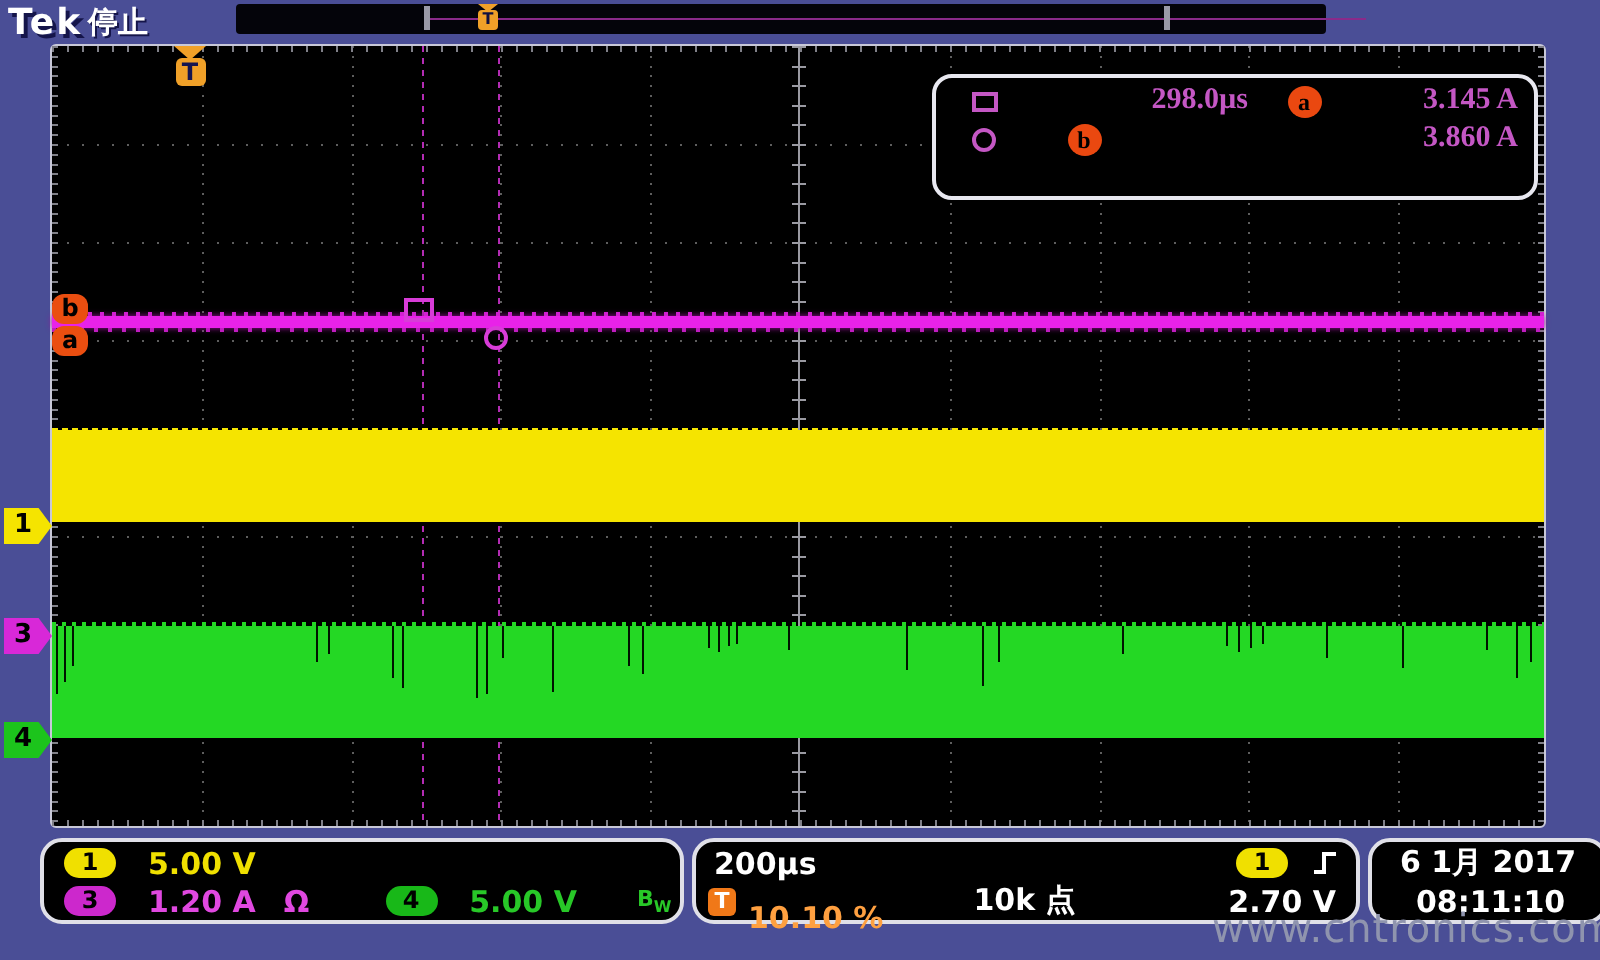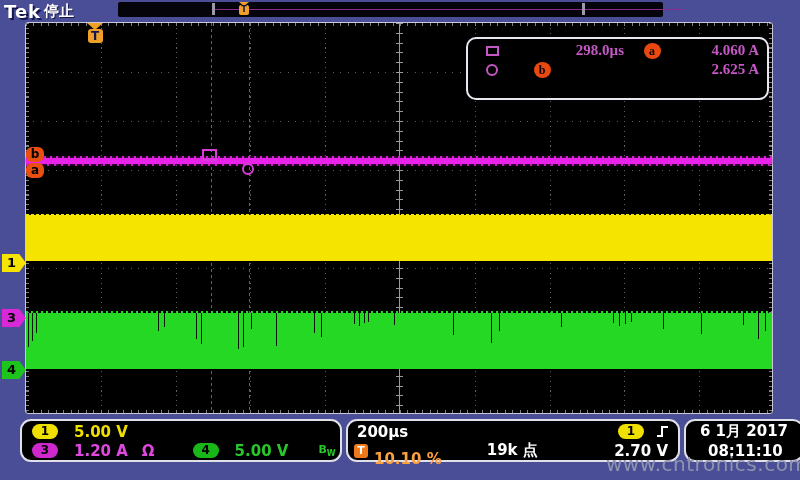--- a/index.html
+++ b/index.html
@@ -192,30 +192,30 @@
 
   <div class="meas-box">
     <div class="meas-row">
       <span class="meas-sym">
           <span class="sym-square"></span>
         </span>
       <span class="meas-time">298.0µs</span>
       <span class="meas-badge">
           <span class="rnd-badge">a</span>
         </span>
-      <span class="meas-val">4.060 A</span>
+      <span class="meas-val">3.145 A</span>
     </div>
     <div class="meas-row">
       <span class="meas-sym">
           <span class="sym-circle"></span>
         </span>
       <span class="meas-badge">
           <span class="rnd-badge">b</span>
         </span>
-      <span class="meas-val">2.625 A</span>
+      <span class="meas-val">3.860 A</span>
     </div>
   </div>
 
   <div class="sbox box-ch">
     <div class="srow r1">
       <span style="width:10px"></span>
       <span class="oval-badge ob-1">1</span>
       <span style="width:16px"></span>
       <span class="stxt txt-y">5.00 V</span>
     </div>
@@ -247,21 +247,21 @@
           <polyline points="1,12 6,12 6,3 12,3" fill="none" stroke="#ffffff" stroke-width="2"></polyline>
         </svg>
       <span style="width:8px"></span>
     </div>
     <div class="srow r2">
       <span style="width:6px"></span>
       <span class="tsq-badge">T</span>
       <span style="width:6px"></span>
       <span class="stxt txt-o">10.10 %</span>
       <span style="width:45px"></span>
-      <span class="stxt txt-w">19k 点</span>
+      <span class="stxt txt-w">10k 点</span>
       <span style="flex:1"></span>
       <span class="stxt txt-w">2.70 V</span>
       <span style="width:10px"></span>
     </div>
   </div>
 
   <div class="sbox box-dt">
     <div class="srow r1" style="justify-content:center;">
       <span class="stxt txt-w">6 1月 2017</span>
     </div>

